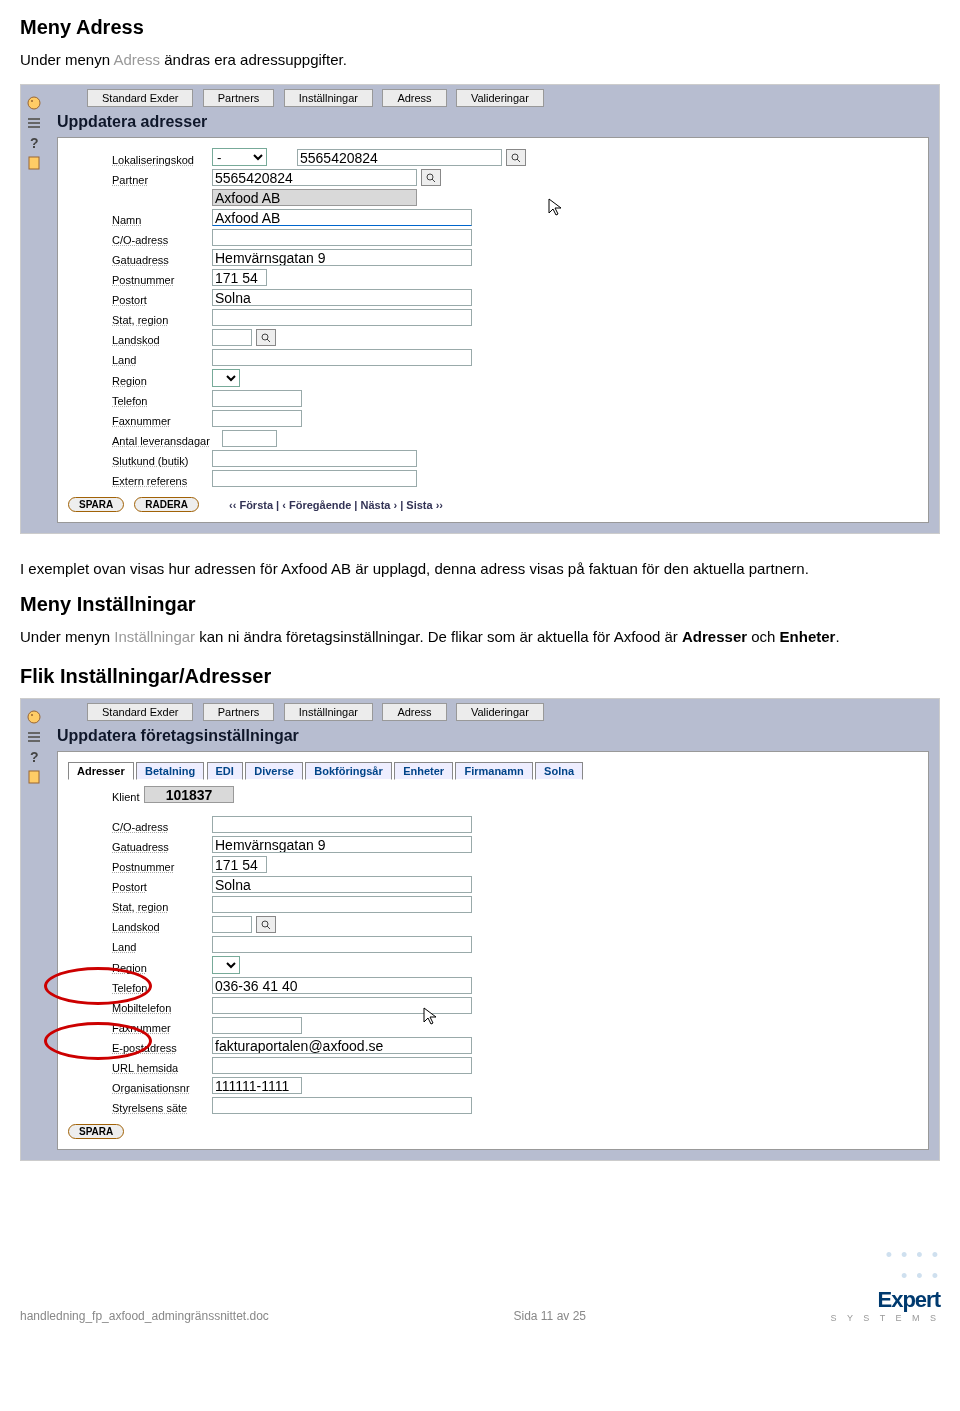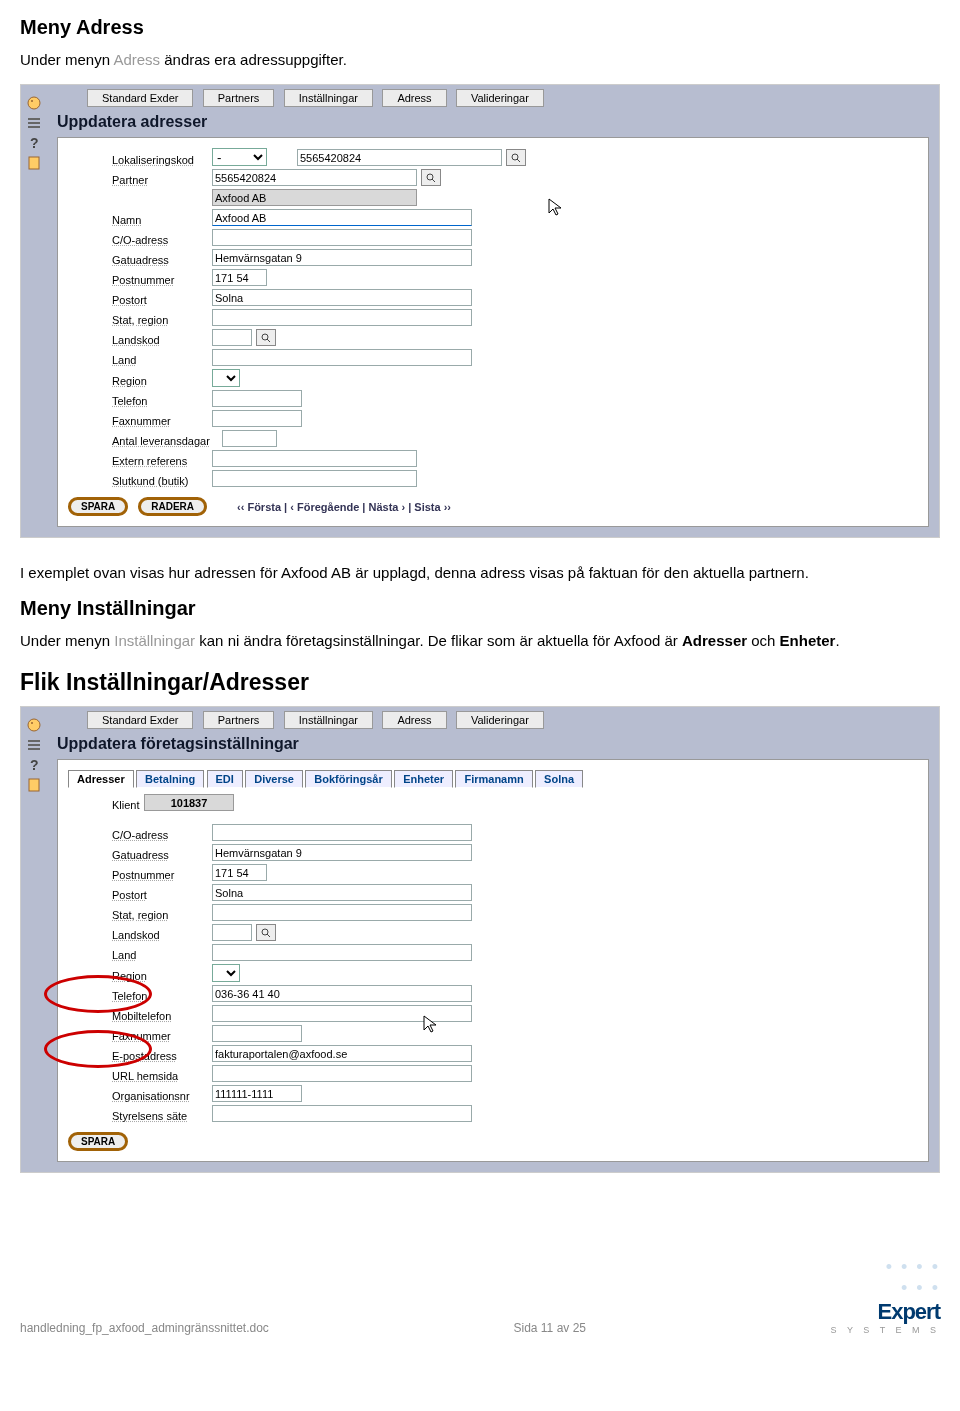--- a/index.html
+++ b/index.html
@@ -1,45 +1,45 @@
 <!DOCTYPE html>
 <html><head>
 <meta charset="utf-8">
 <style>
   * { box-sizing: border-box; margin: 0; padding: 0; }
   body { font-family: Arial, sans-serif; font-size: 12px; color: #000; background: #fff; width: 960px; }
   .page { padding: 10px 20px 40px; }
   h1 { font-size: 20px; font-weight: bold; margin: 6px 0 10px; }
-  h2 { font-size: 23px; font-weight: bold; margin: 18px 0 10px; }
+  h2 { font-size: 20px; font-weight: bold; margin: 18px 0 10px; }
   p { font-size: 15px; margin: 6px 0 14px; line-height: 1.4; }
   .gray { color: #999; }
   .app { border: 1px solid #ccc; background: #b7bdd0; margin-bottom: 24px; }
   .app-inner { margin-left: 26px; }
   .sidebar { position: absolute; width: 26px; padding-top: 6px; }
   .sidebar svg { display: block; margin: 4px auto; }
   .tabs-outer { background: #b7bdd0; padding: 4px 0 0 40px; }
   .tab-outer { display: inline-block; background: #ececec; border: 1px solid #999; padding: 2px 14px; font-size: 11px; margin-right: 6px; cursor: pointer; }
   .page-title { font-size: 16px; font-weight: bold; color: #0f172a; padding: 6px 10px; background: #b7bdd0; }
   .form-panel { background: #fff; border: 1px solid #999; margin: 0 10px 10px; padding: 10px; position: relative; }
   .subtabs { padding-bottom: 6px; }
   .subtab { display: inline-block; border: 1px solid #888; border-bottom: 1px solid #fff; background: #fff; padding: 2px 8px; font-size: 11px; color: #004488; font-weight: bold; cursor: pointer; margin-right: -1px; }
   .subtab.active { background: #fff; color: #000; }
   .subtab.inactive { background: #eef; color: #004488; padding-left: 8px; }
   .form-row { display: flex; align-items: flex-end; margin-bottom: 3px; padding-left: 44px; }
   .form-label { width: 100px; font-size: 11px; text-decoration: underline dotted #aaa; cursor: default; }
-  .input { border: 1px solid #9aa; background: #fff; font-size: 11px; padding: 1px 2px; height: 17px; }
+  .input { border: 1px solid #9aa; background: #fff; font-size: 14px; padding: 1px 2px; height: 17px; }
   .input.w-sm { width: 55px; }
   .input.w-md { width: 205px; }
   .input.w-lg { width: 260px; }
   .input.w-ro { background: #d9d9d9; border: 1px solid #999; }
   .select { border: 1px solid #7a9; background: #fff; height: 18px; width: 55px; }
   .select.sm { width: 28px; }
   .btn-search { border: 1px solid #888; background: #eee; width: 20px; height: 17px; display: inline-flex; align-items: center; justify-content: center; cursor: pointer; margin-left: 4px; }
   .buttons-row { margin-top: 10px; display: flex; align-items: center; }
-  .oval-btn { border: 3px solid #a16207; border-radius: 10px; background: #eee; padding: 1px 10px; font-size: 10px; font-weight: bold; cursor: pointer; margin-right: 10px; }
+  .oval-btn { border: 1px solid #a16207; border-radius: 10px; background: #eee; padding: 1px 10px; font-size: 10px; font-weight: bold; cursor: pointer; margin-right: 10px; }
   .pager { font-size: 11px; font-weight: bold; color: #335; }
   .circle-annotation { position: absolute; border: 3px solid #c00; border-radius: 50%; pointer-events: none; }
   .cursor-arrow { position: absolute; width: 16px; height: 20px; }
   .footer { display: flex; justify-content: space-between; align-items: flex-end; padding: 20px 20px 10px; font-size: 12px; color: #888; }
   .logo { text-align: right; }
   .logo .dots { font-size: 18px; letter-spacing: 2px; color: #cfe0ef; }
   .logo .name { font-size: 22px; font-weight: bold; color: #003a6f; letter-spacing: -1px; }
   .logo .sub { font-size: 9px; letter-spacing: 4px; color: #999; }
 </style>
 </head>
@@ -155,25 +155,25 @@
         </div>
         <div class="form-row">
           <span class="form-label">Faxnummer</span>
           <input class="input" style="width: 90px;">
         </div>
         <div class="form-row">
           <span class="form-label" style="width:110px">Antal leveransdagar</span>
           <input class="input w-sm" style="">
         </div>
         <div class="form-row">
+          <span class="form-label">Slutkund (butik)</span>
+          <input class="input w-md" style="">
+        </div>
+        <div class="form-row">
           <span class="form-label">Extern referens</span>
-          <input class="input w-md" style="">
-        </div>
-        <div class="form-row">
-          <span class="form-label">Slutkund (butik)</span>
           <input class="input w-md" style="">
         </div>
 
         <div class="buttons-row">
           <span class="oval-btn">SPARA</span>
           <span class="oval-btn">RADERA</span>
           <span style="width:20px"></span>
           <span class="pager">‹‹ Första | ‹ Föregående | Nästa › | Sista ››</span>
         </div>
 

